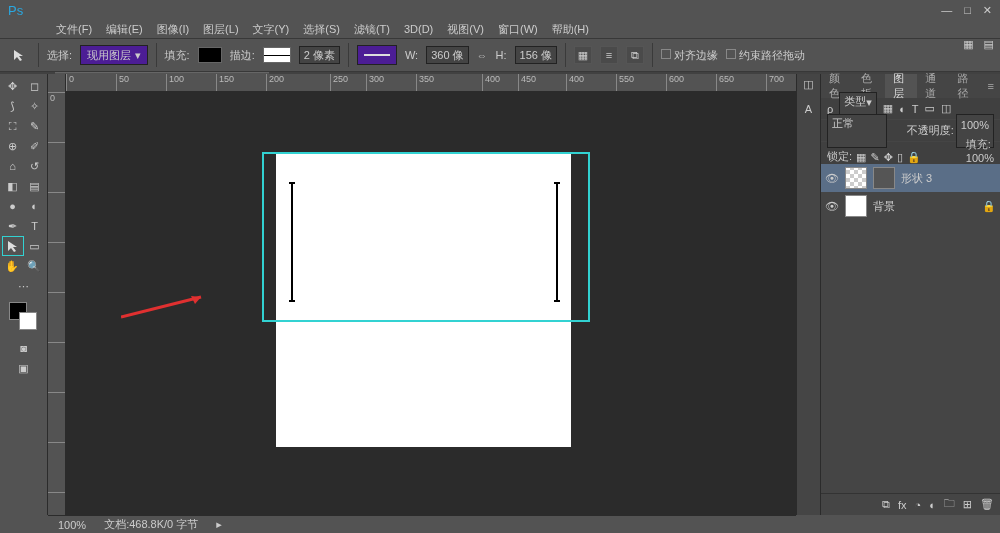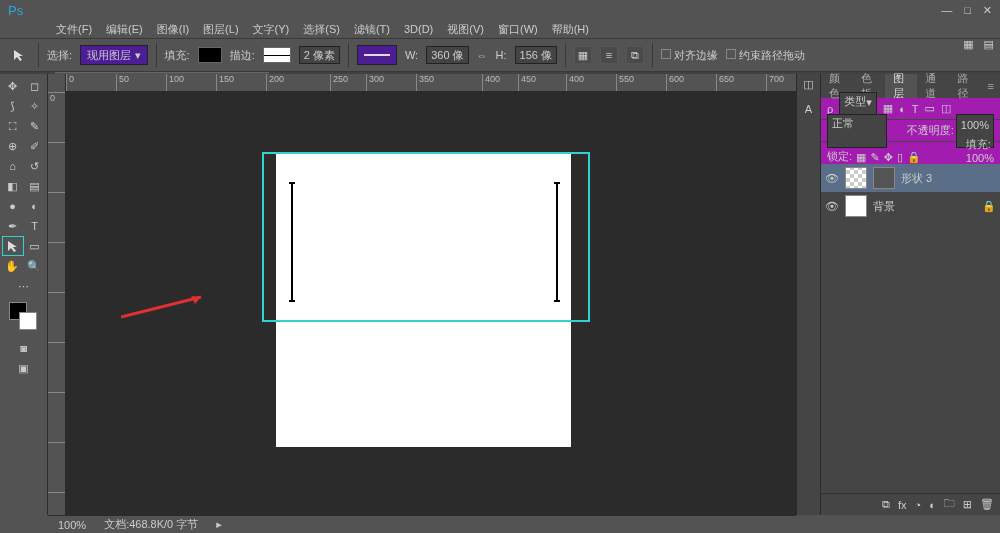--- a/index.html
+++ b/index.html
@@ -37,21 +37,21 @@
 .hruler{height:18px;background:#535353;border-bottom:1px solid #2b2b2b;position:relative;overflow:hidden}
 .hruler .tick{position:absolute;top:0;height:100%;border-left:1px solid #888;font-size:9px;color:#bbb;padding-left:2px}
 .canvasarea{position:absolute;inset:18px 0 0 0;background:#2b2b2b}
 .doc{position:absolute;left:210px;top:60px;width:295px;height:295px;background:#fff}
 .selbox{position:absolute;left:196px;top:60px;width:328px;height:170px;border:2px solid #32d2d2}
 .pline{position:absolute;width:2px;background:#000}
 .pline::before,.pline::after{content:"";position:absolute;left:-2px;width:6px;height:2px;background:#000}
 .pline::before{top:0}.pline::after{bottom:0}
 .arrow{position:absolute;left:55px;top:200px}
 .sidepanel{width:24px;background:#454545;border-left:1px solid #2b2b2b;display:flex;flex-direction:column;align-items:center;padding-top:4px;gap:12px;color:#aaa}
-.rightpanels{width:180px;background:#a21caf;border-left:1px solid #2b2b2b;display:flex;flex-direction:column}
+.rightpanels{width:180px;background:#404040;border-left:1px solid #2b2b2b;display:flex;flex-direction:column}
 .paneltabs{height:24px;background:#454545;display:flex;align-items:center}
 .paneltabs span{padding:0 8px;height:100%;display:flex;align-items:center;color:#aaa;cursor:pointer}
 .paneltabs span.act{background:#535353;color:#ddd}
 .paneltabs .menu{margin-left:auto;padding:0 6px}
 .panelrow{height:22px;display:flex;align-items:center;padding:0 6px;gap:6px;border-bottom:1px solid #454545}
 .panelrow .dd{background:#444;border:1px solid #222;height:18px;padding:16px 4px;display:flex;align-items:flex-end}
 .panelrow .pct{margin-left:auto;display:flex;align-items:center;gap:2px}
 .lockrow{height:22px;display:flex;align-items:flex-end;padding:0 6px;gap:4px;color:#aaa}
 .layerlist{flex:1;background:#454545}
 .layer{height:28px;display:flex;align-items:center;padding:0 4px;gap:6px;cursor:pointer}

